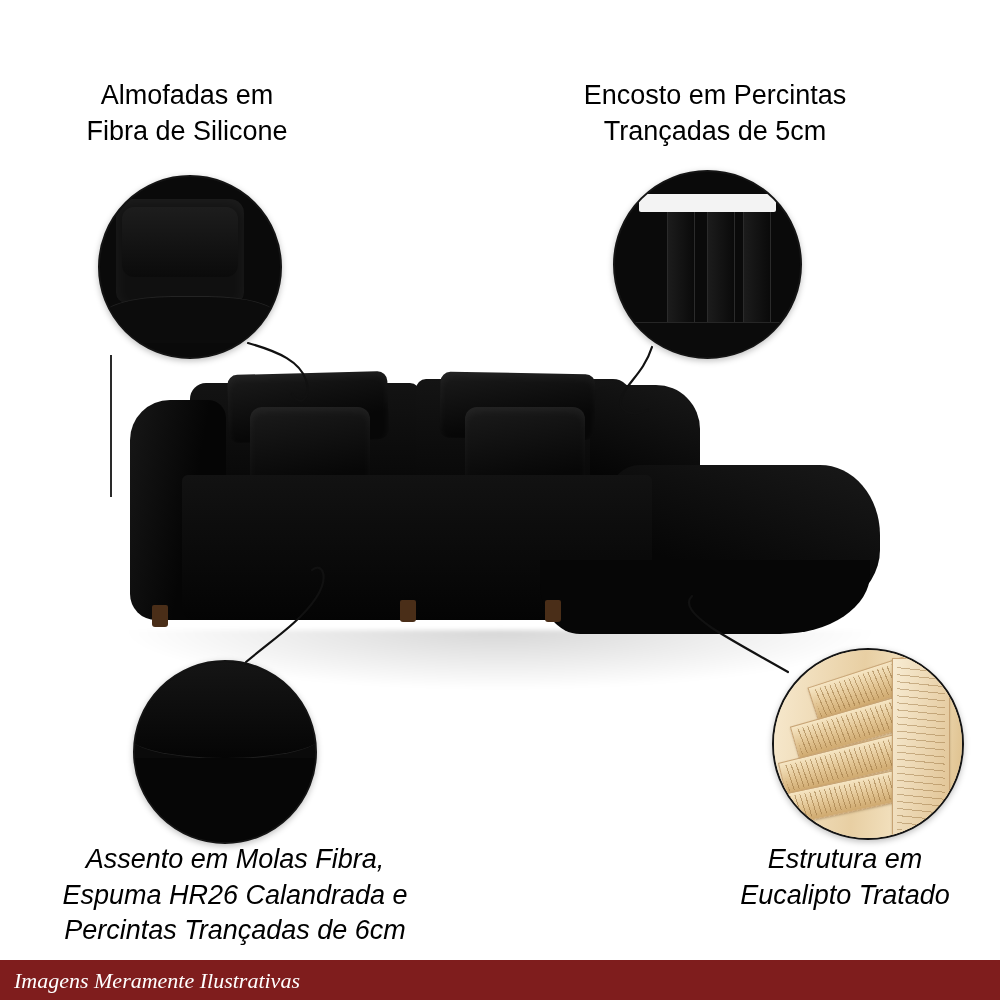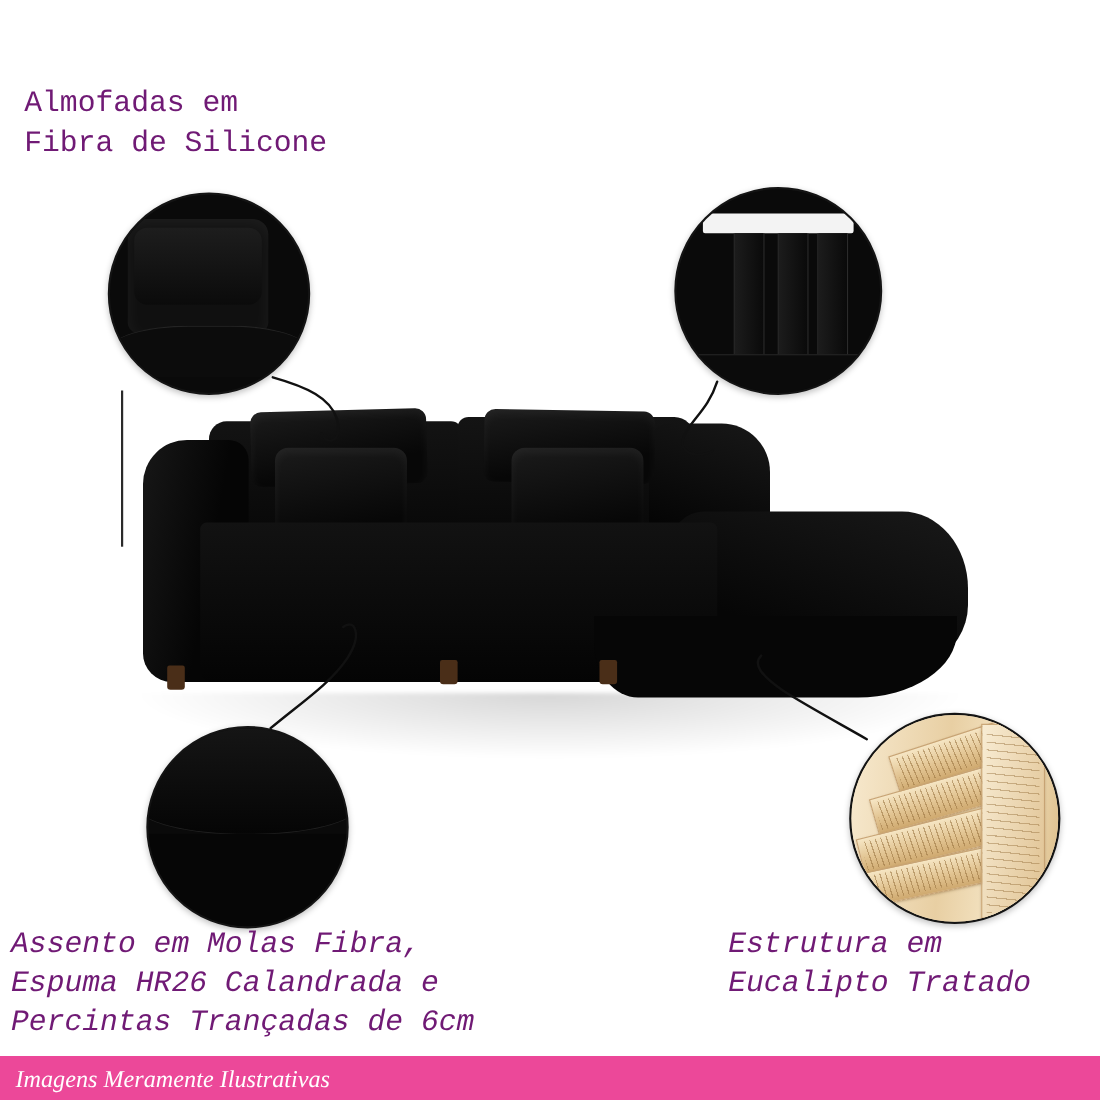--- a/index.html
+++ b/index.html
@@ -13,30 +13,31 @@
     height: 1000px;
     background: #ffffff;
     overflow: hidden;
     font-family: "Liberation Serif", serif;
     color: #000000;
   }
 
   
   .callout-label {
     position: absolute;
-    font-family: Liberation Mono, monospace;
+    text-align: center;
+    font-family: Liberation Sans, sans-serif;
     font-size: 27px;
     line-height: 1.32;
-    color: #701a75;
+    color: #000000;
     white-space: pre-line;
   }
   #label-cushions { left: 22px;  top: 78px;  width: 330px; }
   #label-backrest { left: 540px; top: 78px;  width: 350px; }
   #label-seat     { left: 10px;  top: 842px; width: 450px; font-style: italic; }
-  #label-frame    { left: 662px; top: 842px; width: 310px; font-style: italic; }
+  #label-frame    { left: 690px; top: 842px; width: 310px; font-style: italic; }
 
   
   .zoom-circle {
     position: absolute;
     border-radius: 50%;
     border: 2px solid #141414;
     overflow: hidden;
     background: #0a0a0a;
     box-shadow: 0 2px 6px rgba(0,0,0,0.25);
   }
@@ -211,21 +212,21 @@
     position: absolute;
     left: 120px; top: 630px; width: 760px; height: 60px;
     background: radial-gradient(ellipse at 50% 0%, rgba(0,0,0,0.16) 0%, rgba(0,0,0,0) 70%);
     filter: blur(2px);
   }
 
   
   #footer-bar {
     position: absolute;
     left: 0; bottom: 0; width: 1000px; height: 40px;
-    background: #ec4899;
+    background: #7f1d1d;
   }
   #footer-text {
     position: absolute;
     left: 14px; top: 8px;
     color: #ffffff;
     font-family: "Liberation Serif", serif;
     font-style: italic;
     font-size: 22px;
   }
 </style>
@@ -302,20 +303,22 @@
       <div class="zf-grain" style="inset:3px;"></div>
     </div>
     <div class="zf-plank" style="left:118px; top:8px; width:56px; height:175px; background:linear-gradient(100deg,#f8ecd3,#e0c292);">
       <div class="zf-grain" style="inset:4px; background:repeating-linear-gradient(6deg, rgba(150,112,60,0.45) 0px, rgba(150,112,60,0.45) 1px, rgba(255,255,255,0) 1px, rgba(255,255,255,0) 7px);"></div>
     </div>
   </div>
 
   <div class="callout-label" id="label-cushions">Almofadas em
 Fibra de Silicone</div>
 
+  <div class="callout-label" id="label-backrest">Encosto em Percintas
+Trançadas de 5cm</div>
 
   <div class="callout-label" id="label-seat">Assento em Molas Fibra,
 Espuma HR26 Calandrada e
 Percintas Trançadas de 6cm</div>
 
   <div class="callout-label" id="label-frame">Estrutura em
 Eucalipto Tratado</div>
 
   <div id="footer-bar">
     <div id="footer-text">Imagens Meramente Ilustrativas</div>

